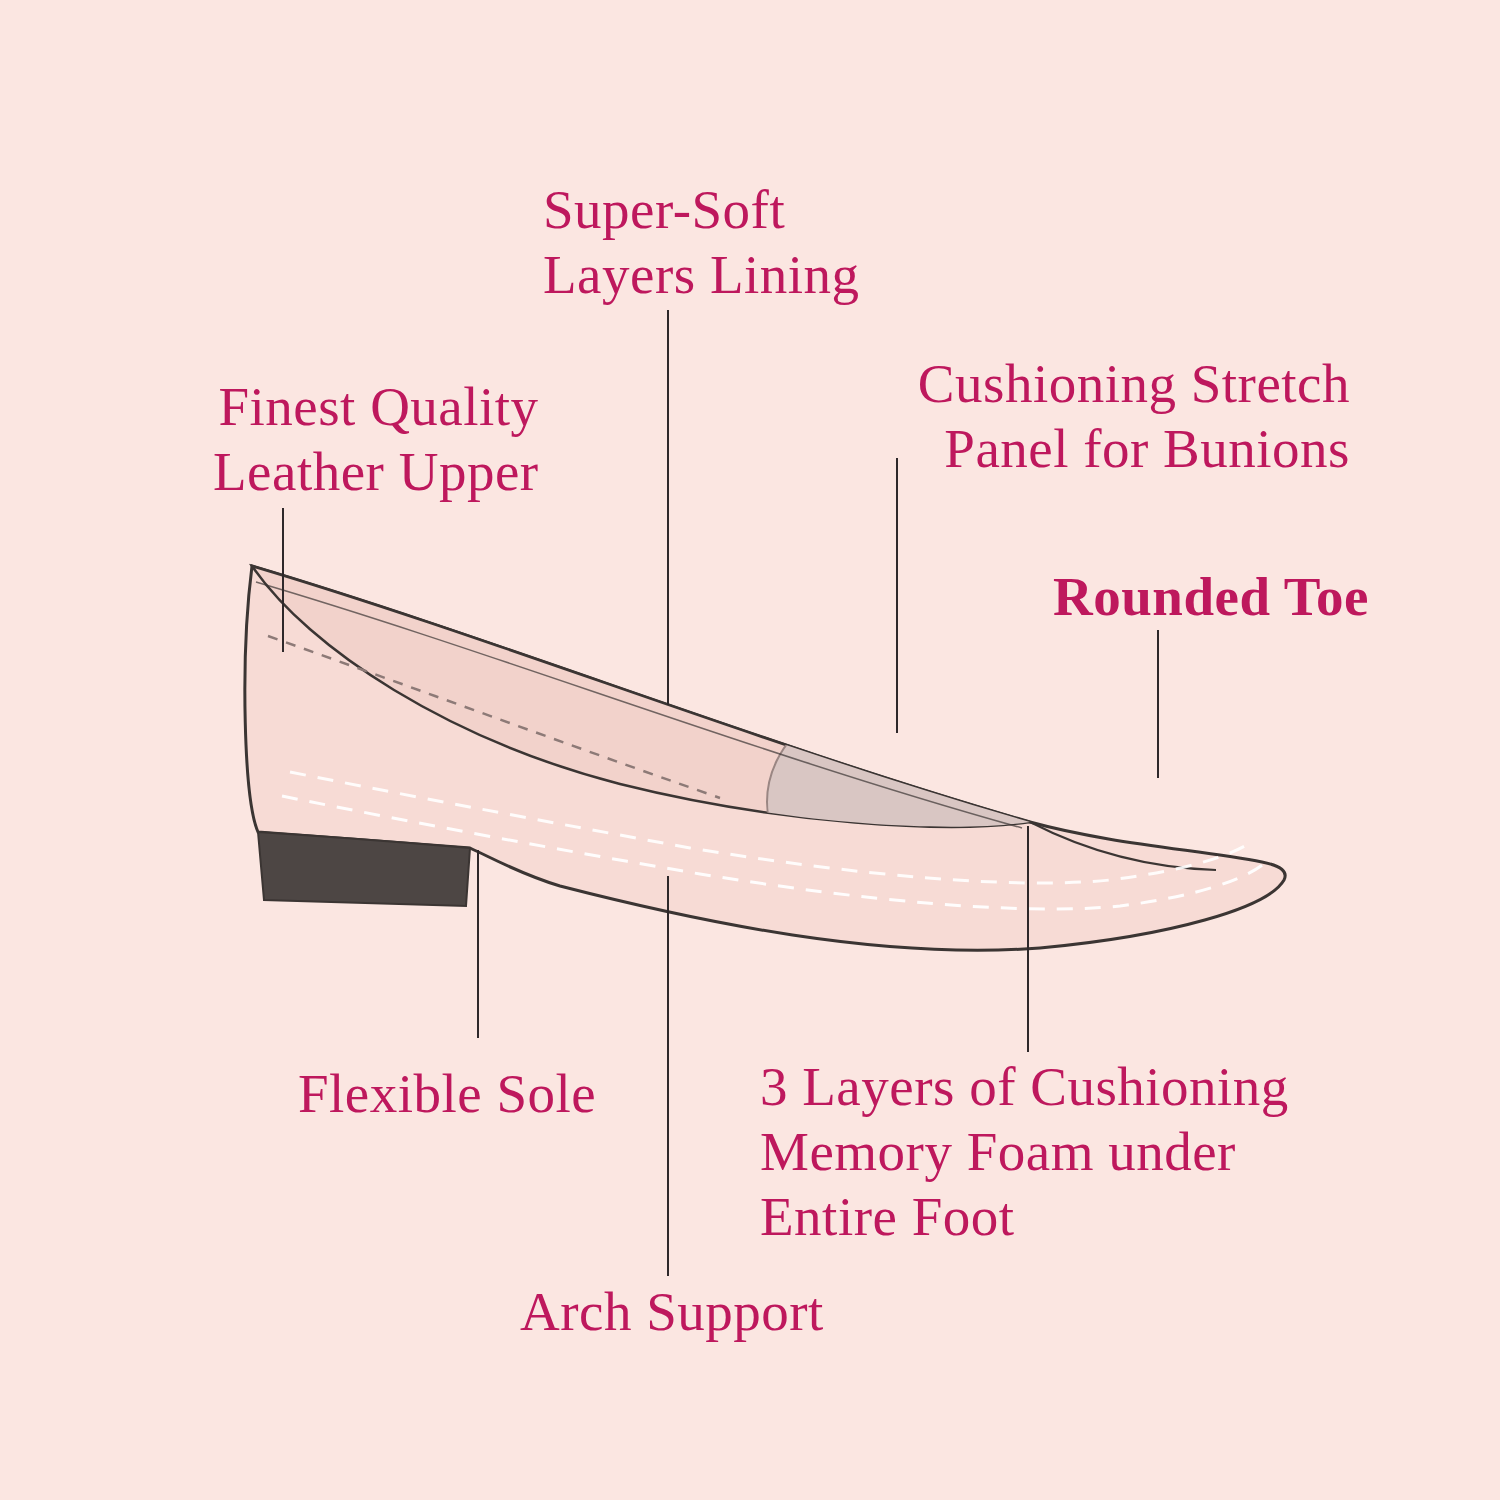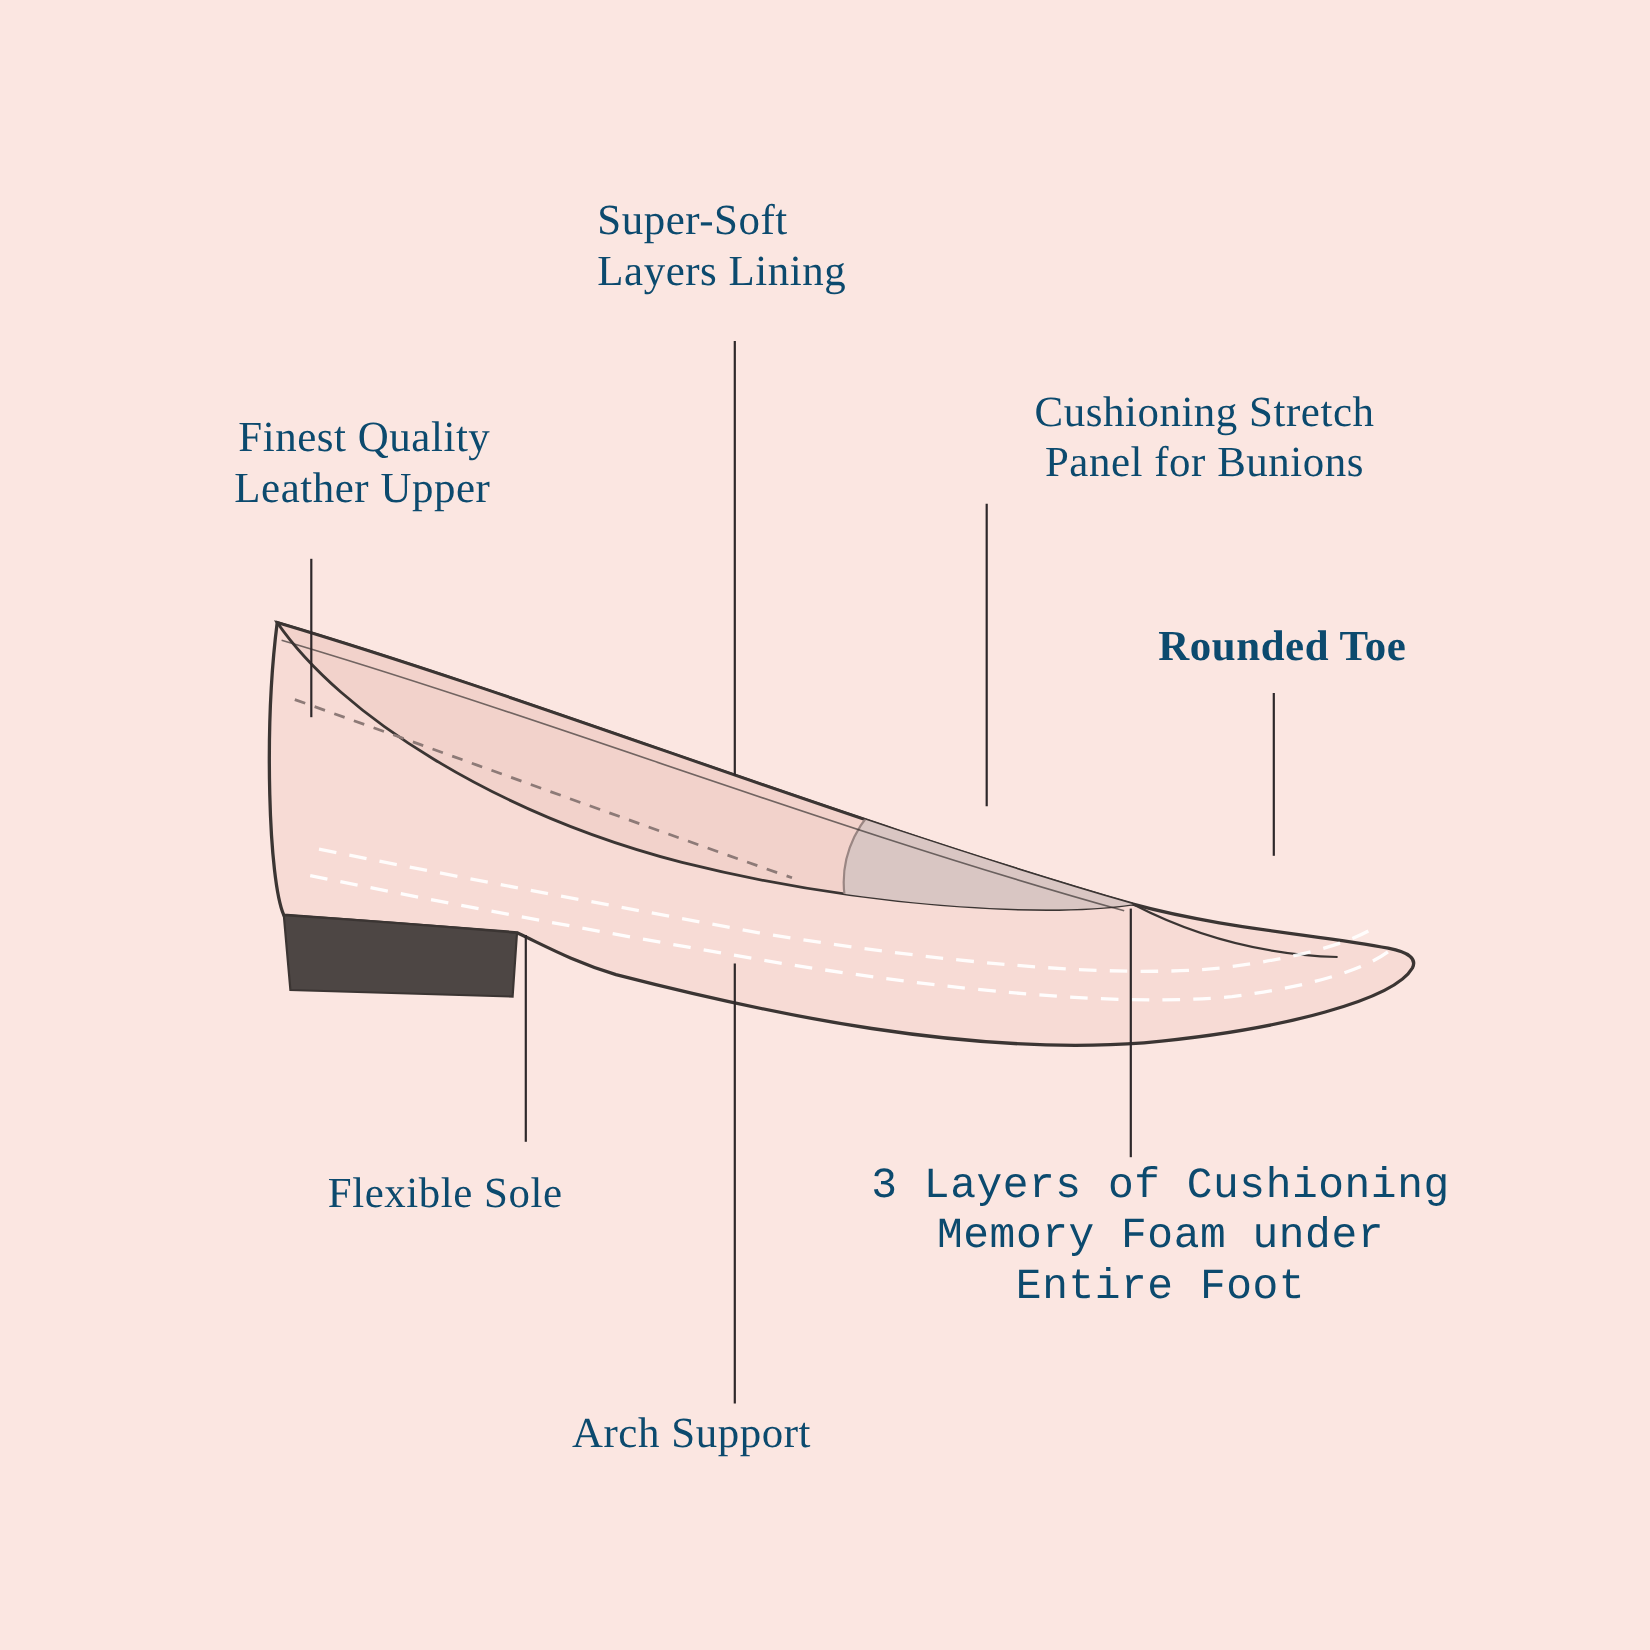--- a/index.html
+++ b/index.html
@@ -17,29 +17,29 @@
   }
   #shoe-svg {
     position: absolute;
     left: 0;
     top: 0;
     width: 1500px;
     height: 1500px;
   }
   .label {
     position: absolute;
-    font-size: 39px;
+    font-size: 55px;
     line-height: 1.18;
     letter-spacing: 0.5px;
-    color: #0c4a6e;
+    color: #be185d;
     white-space: nowrap;
   }
   .label span { display: block; }
-  .align-center { text-align: center; }
-  .align-right { text-align: center; font-family: Liberation Mono, monospace; }
+  .align-center { text-align: right; }
+  .align-right { text-align: left; }
 </style>
 </head>
 <body>
 
 <div id="canvas">
 
   <svg id="shoe-svg" viewBox="0 0 1500 1500">
     <defs>
       <clipPath id="openingClip">
         <path d="M252 566 C 500 640, 760 744, 1030 822 C 950 834, 780 824, 620 784 C 450 740, 310 650, 252 566 Z"></path>

